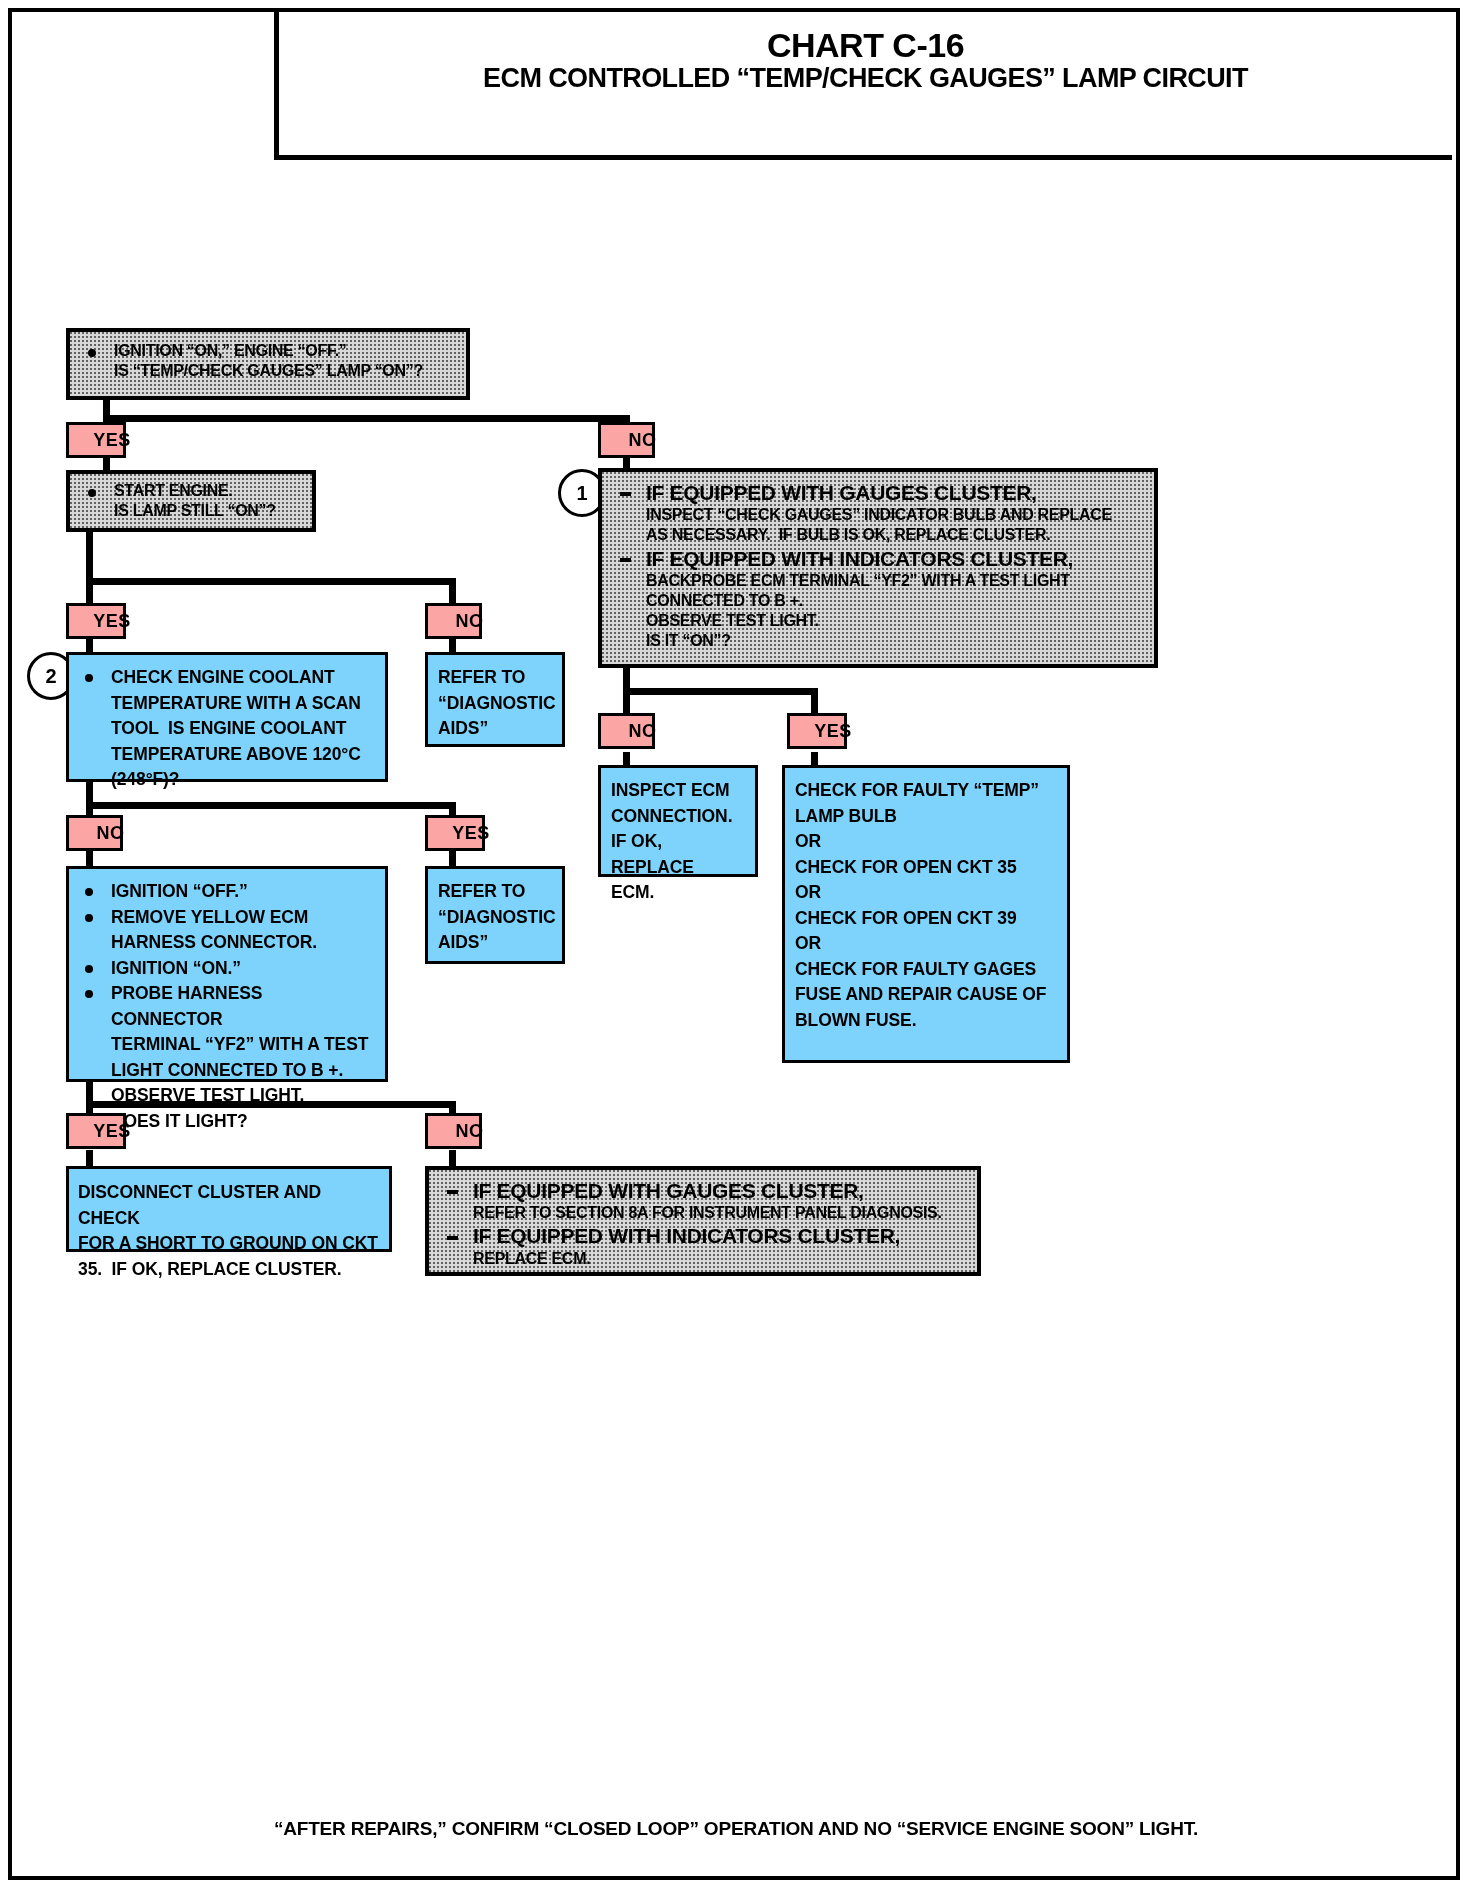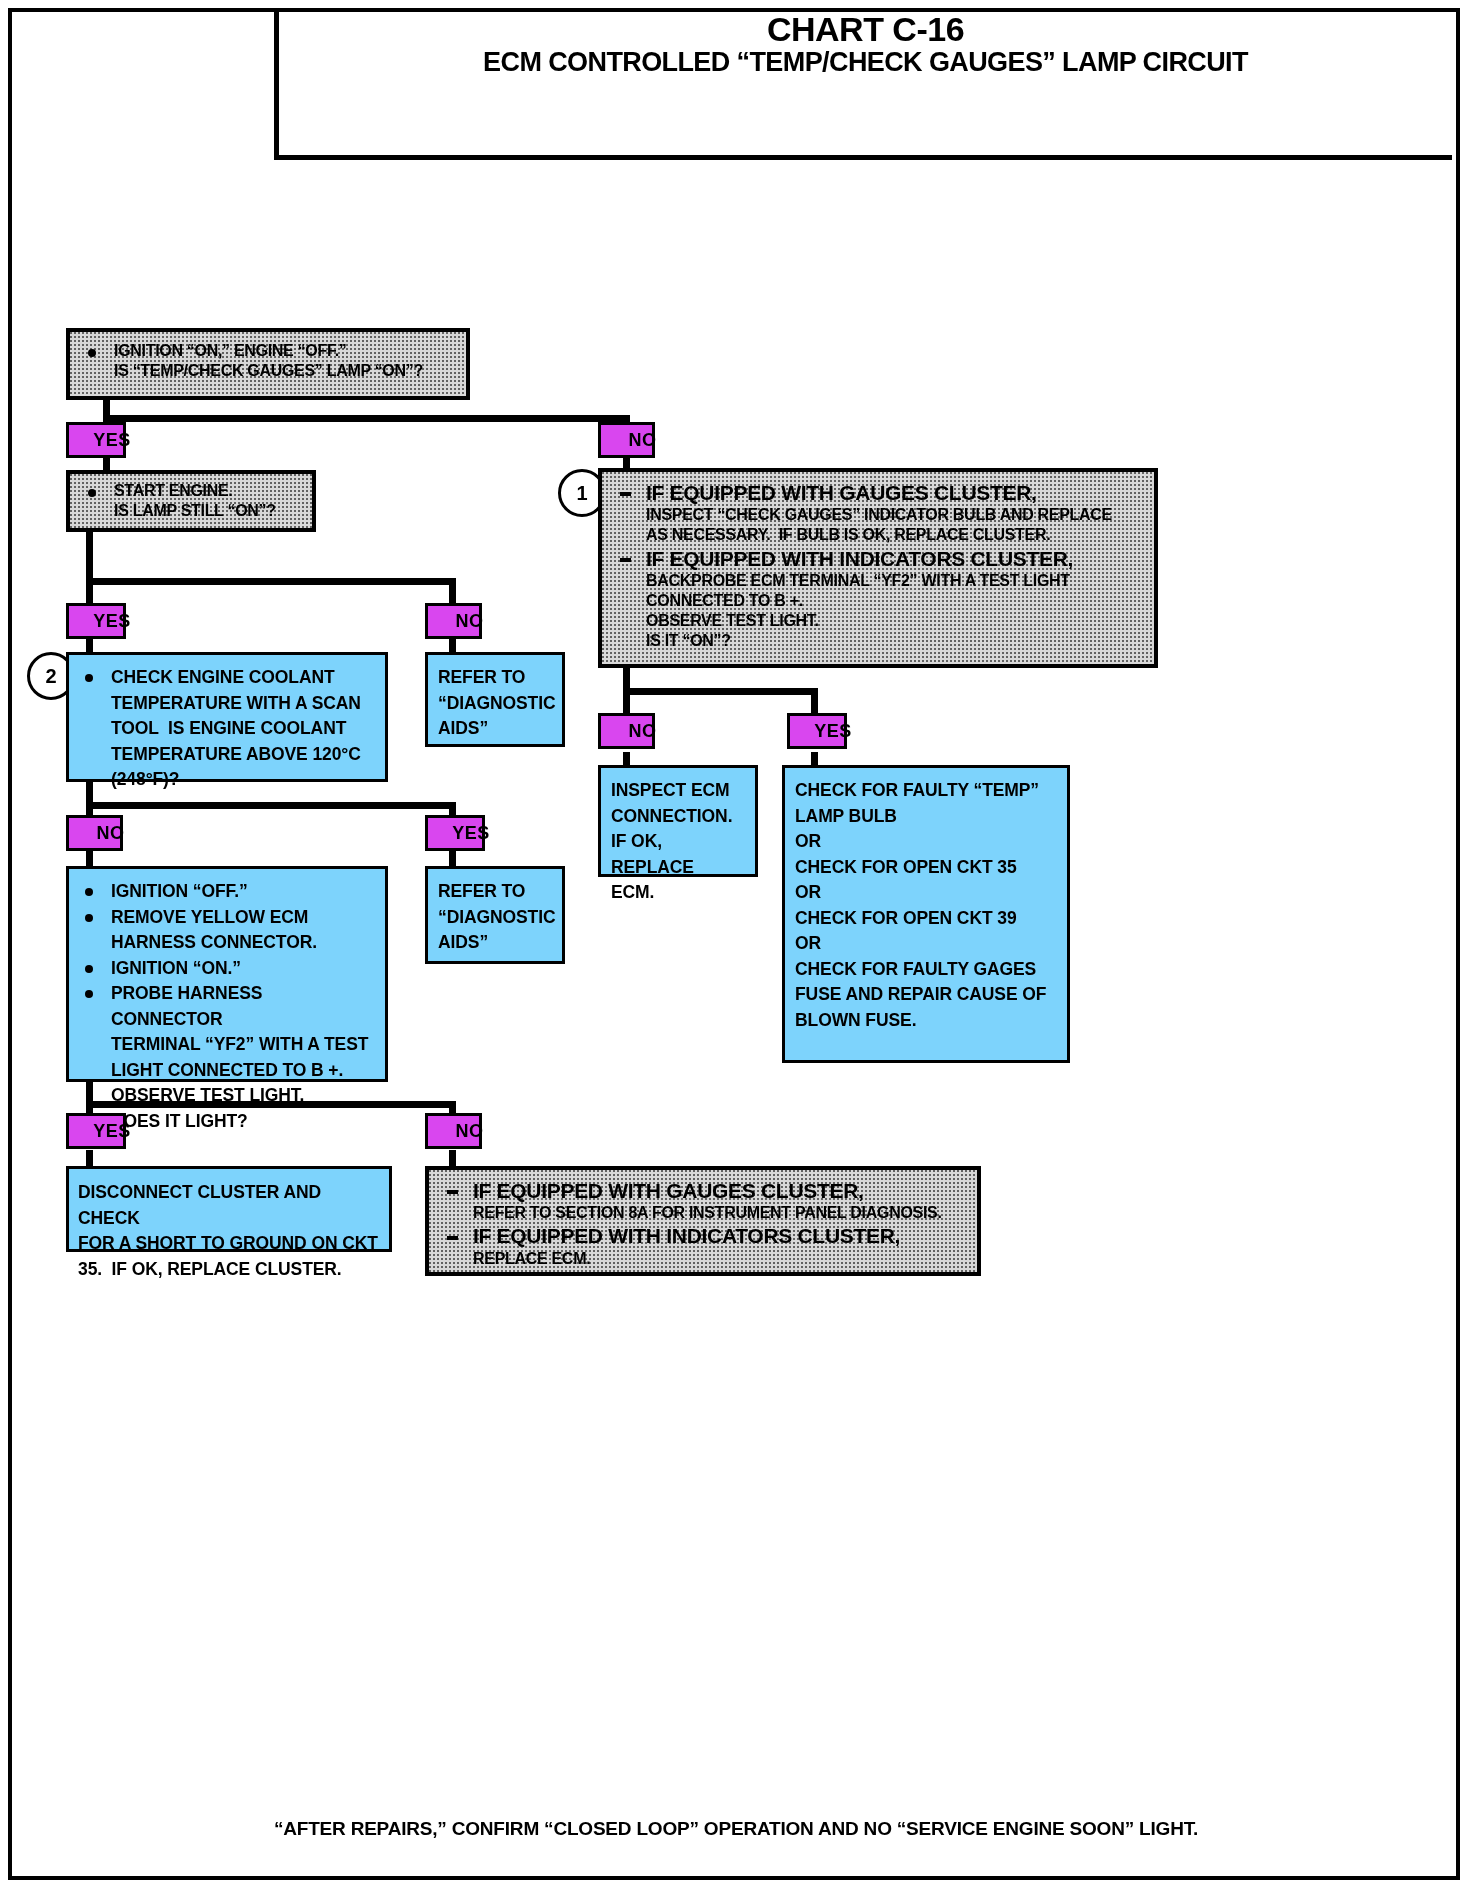--- a/index.html
+++ b/index.html
@@ -29,20 +29,21 @@
     position:absolute;
     left:274px; top:12px;
     width:1178px; height:148px;
     border-left:5px solid #000;
     border-bottom:5px solid #000;
     box-sizing:border-box;
     text-align:center;
     background:#fff;
   }
   .chart-no{
+    margin-top:16px;
     font-size:34px;
     font-weight:bold;
     letter-spacing:-0.5px;
     color:#000;
     line-height:1.05;
   }
   .chart-sub{
     font-size:27px;
     font-weight:bold;
     letter-spacing:-0.6px;
@@ -109,21 +110,21 @@
     width:11px;height:4px;
     background:#000;
   }
   .cont{padding-left:34px;}
 
   
   .tag{
     position:absolute;
     box-sizing:border-box;
     border:3px solid #000;
-    background:#d946ef;
+    background:#fca5a5;
     font-size:18px;
     font-weight:bold;
     letter-spacing:0.5px;
     color:#000;
     display:flex;
     align-items:center;
     justify-content:center;
     height:36px;
     padding-left:32px;
   }

